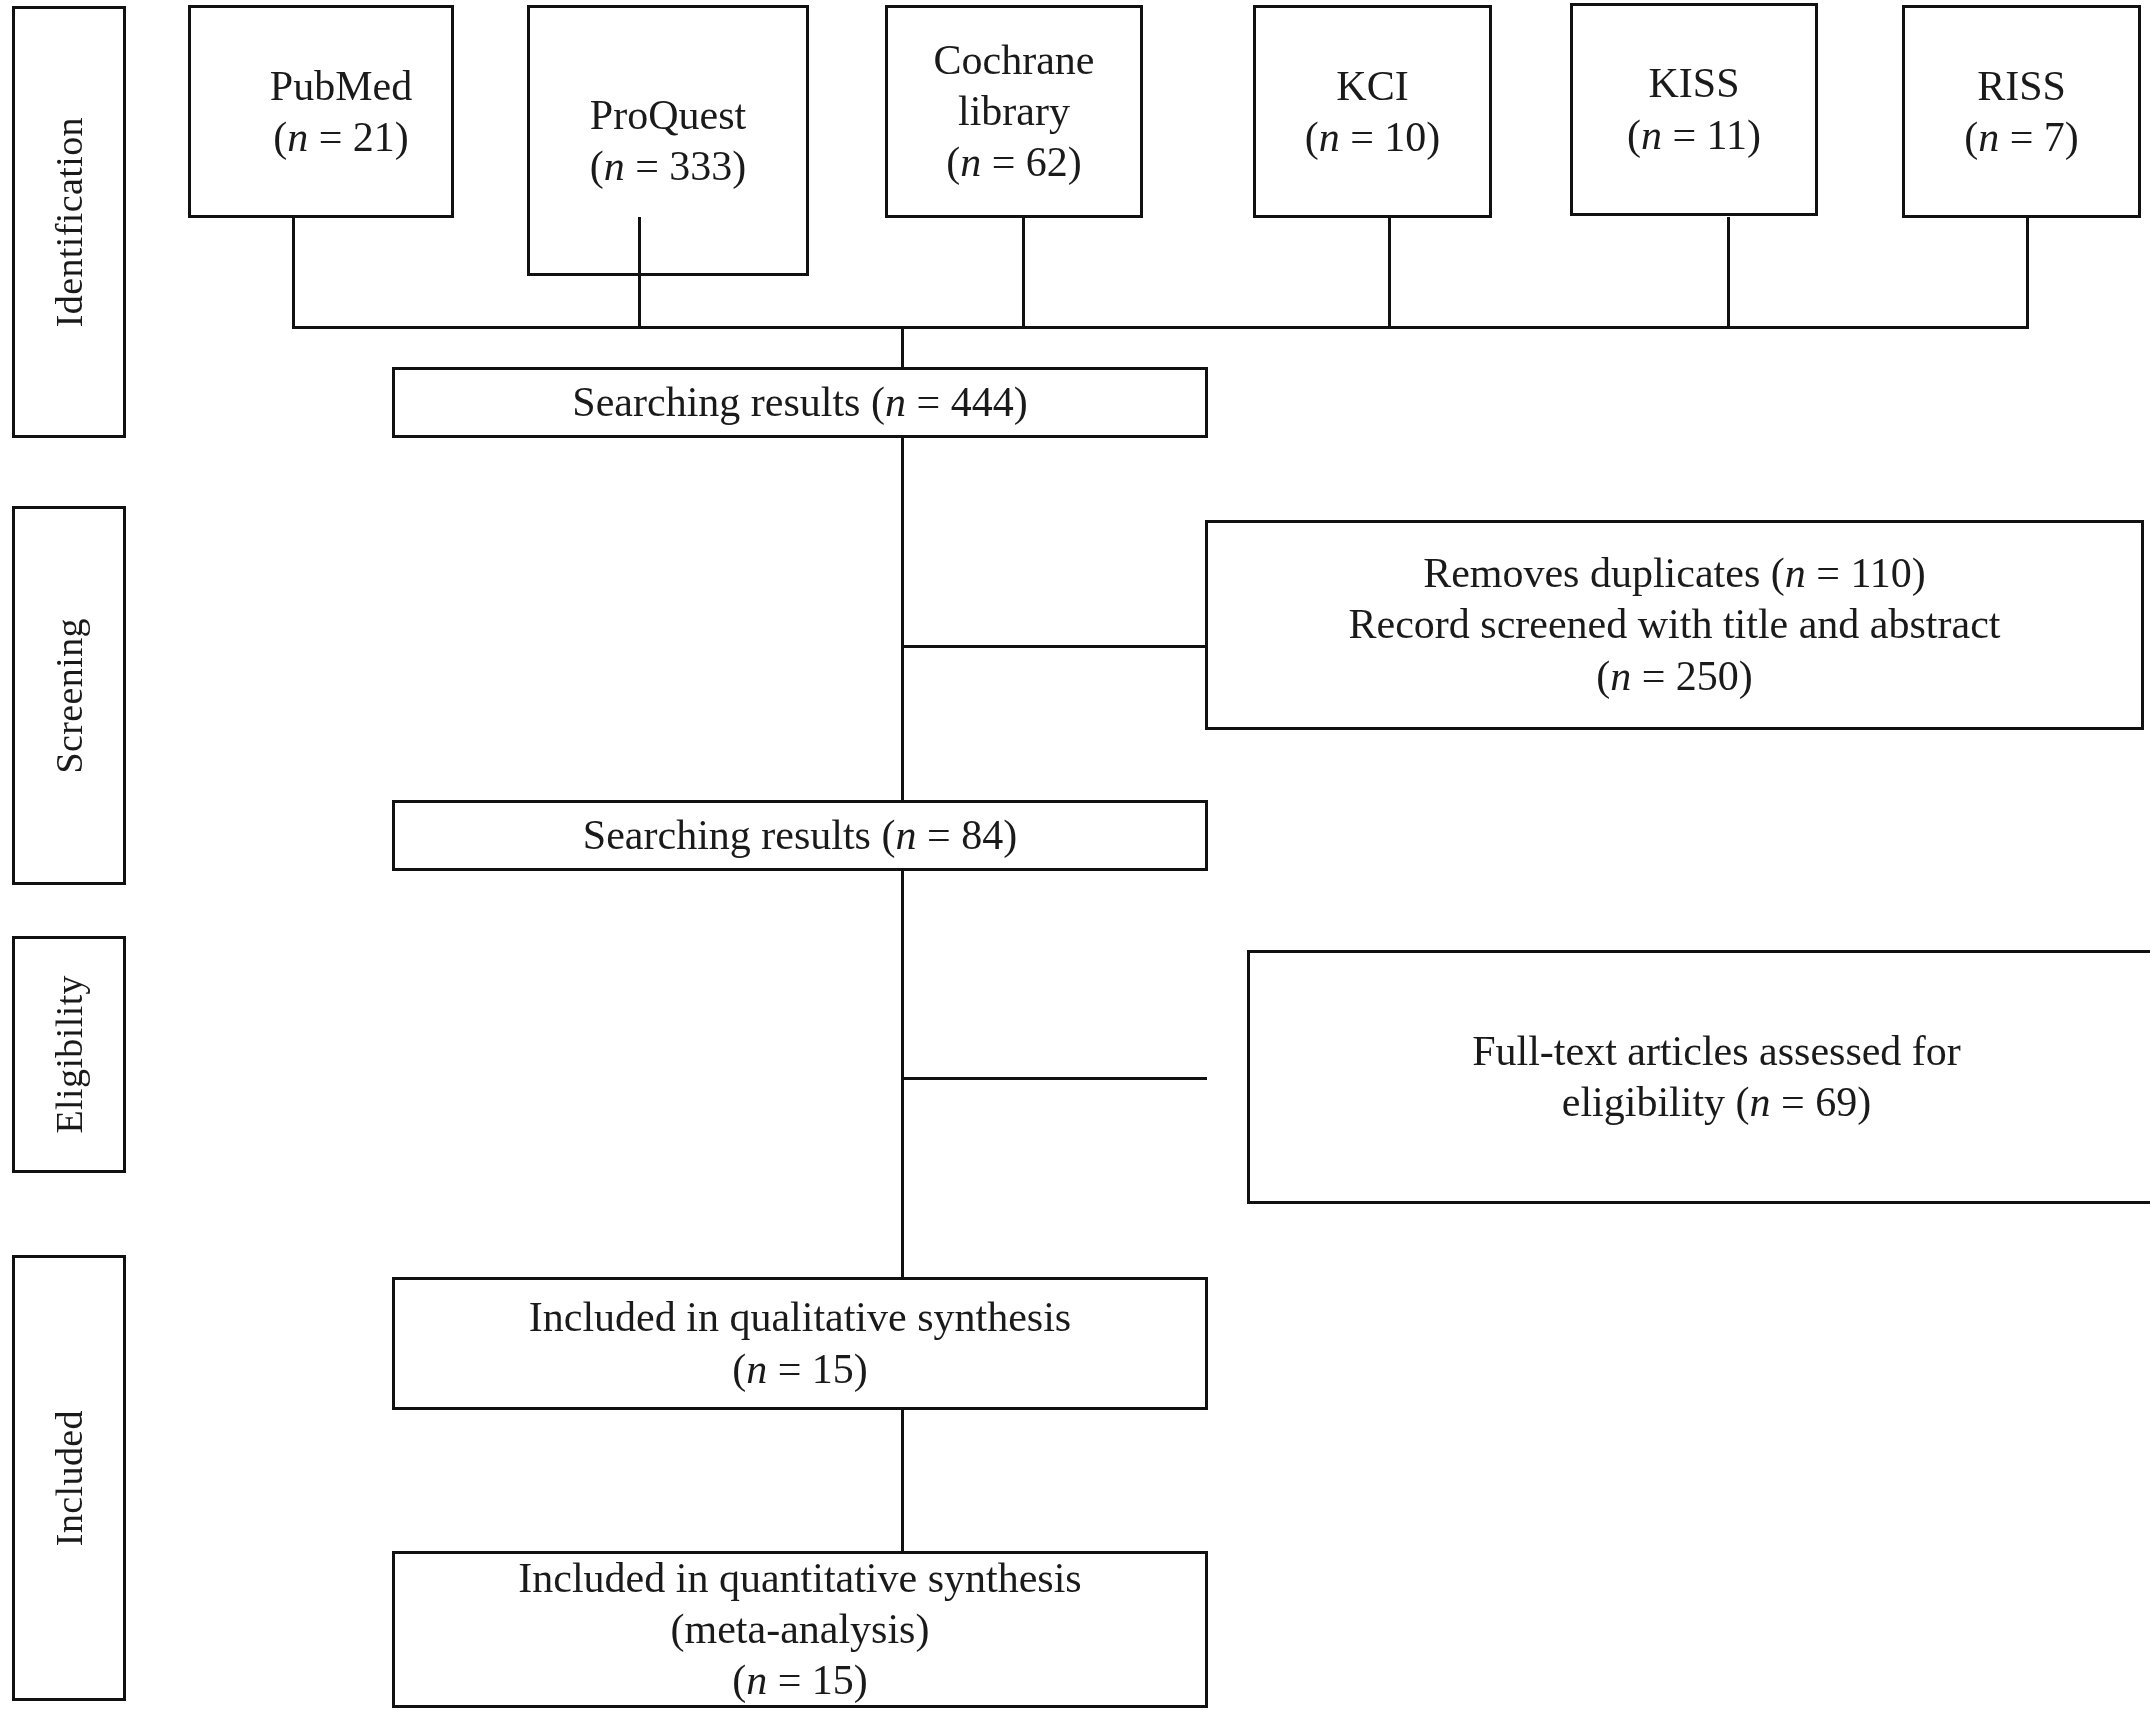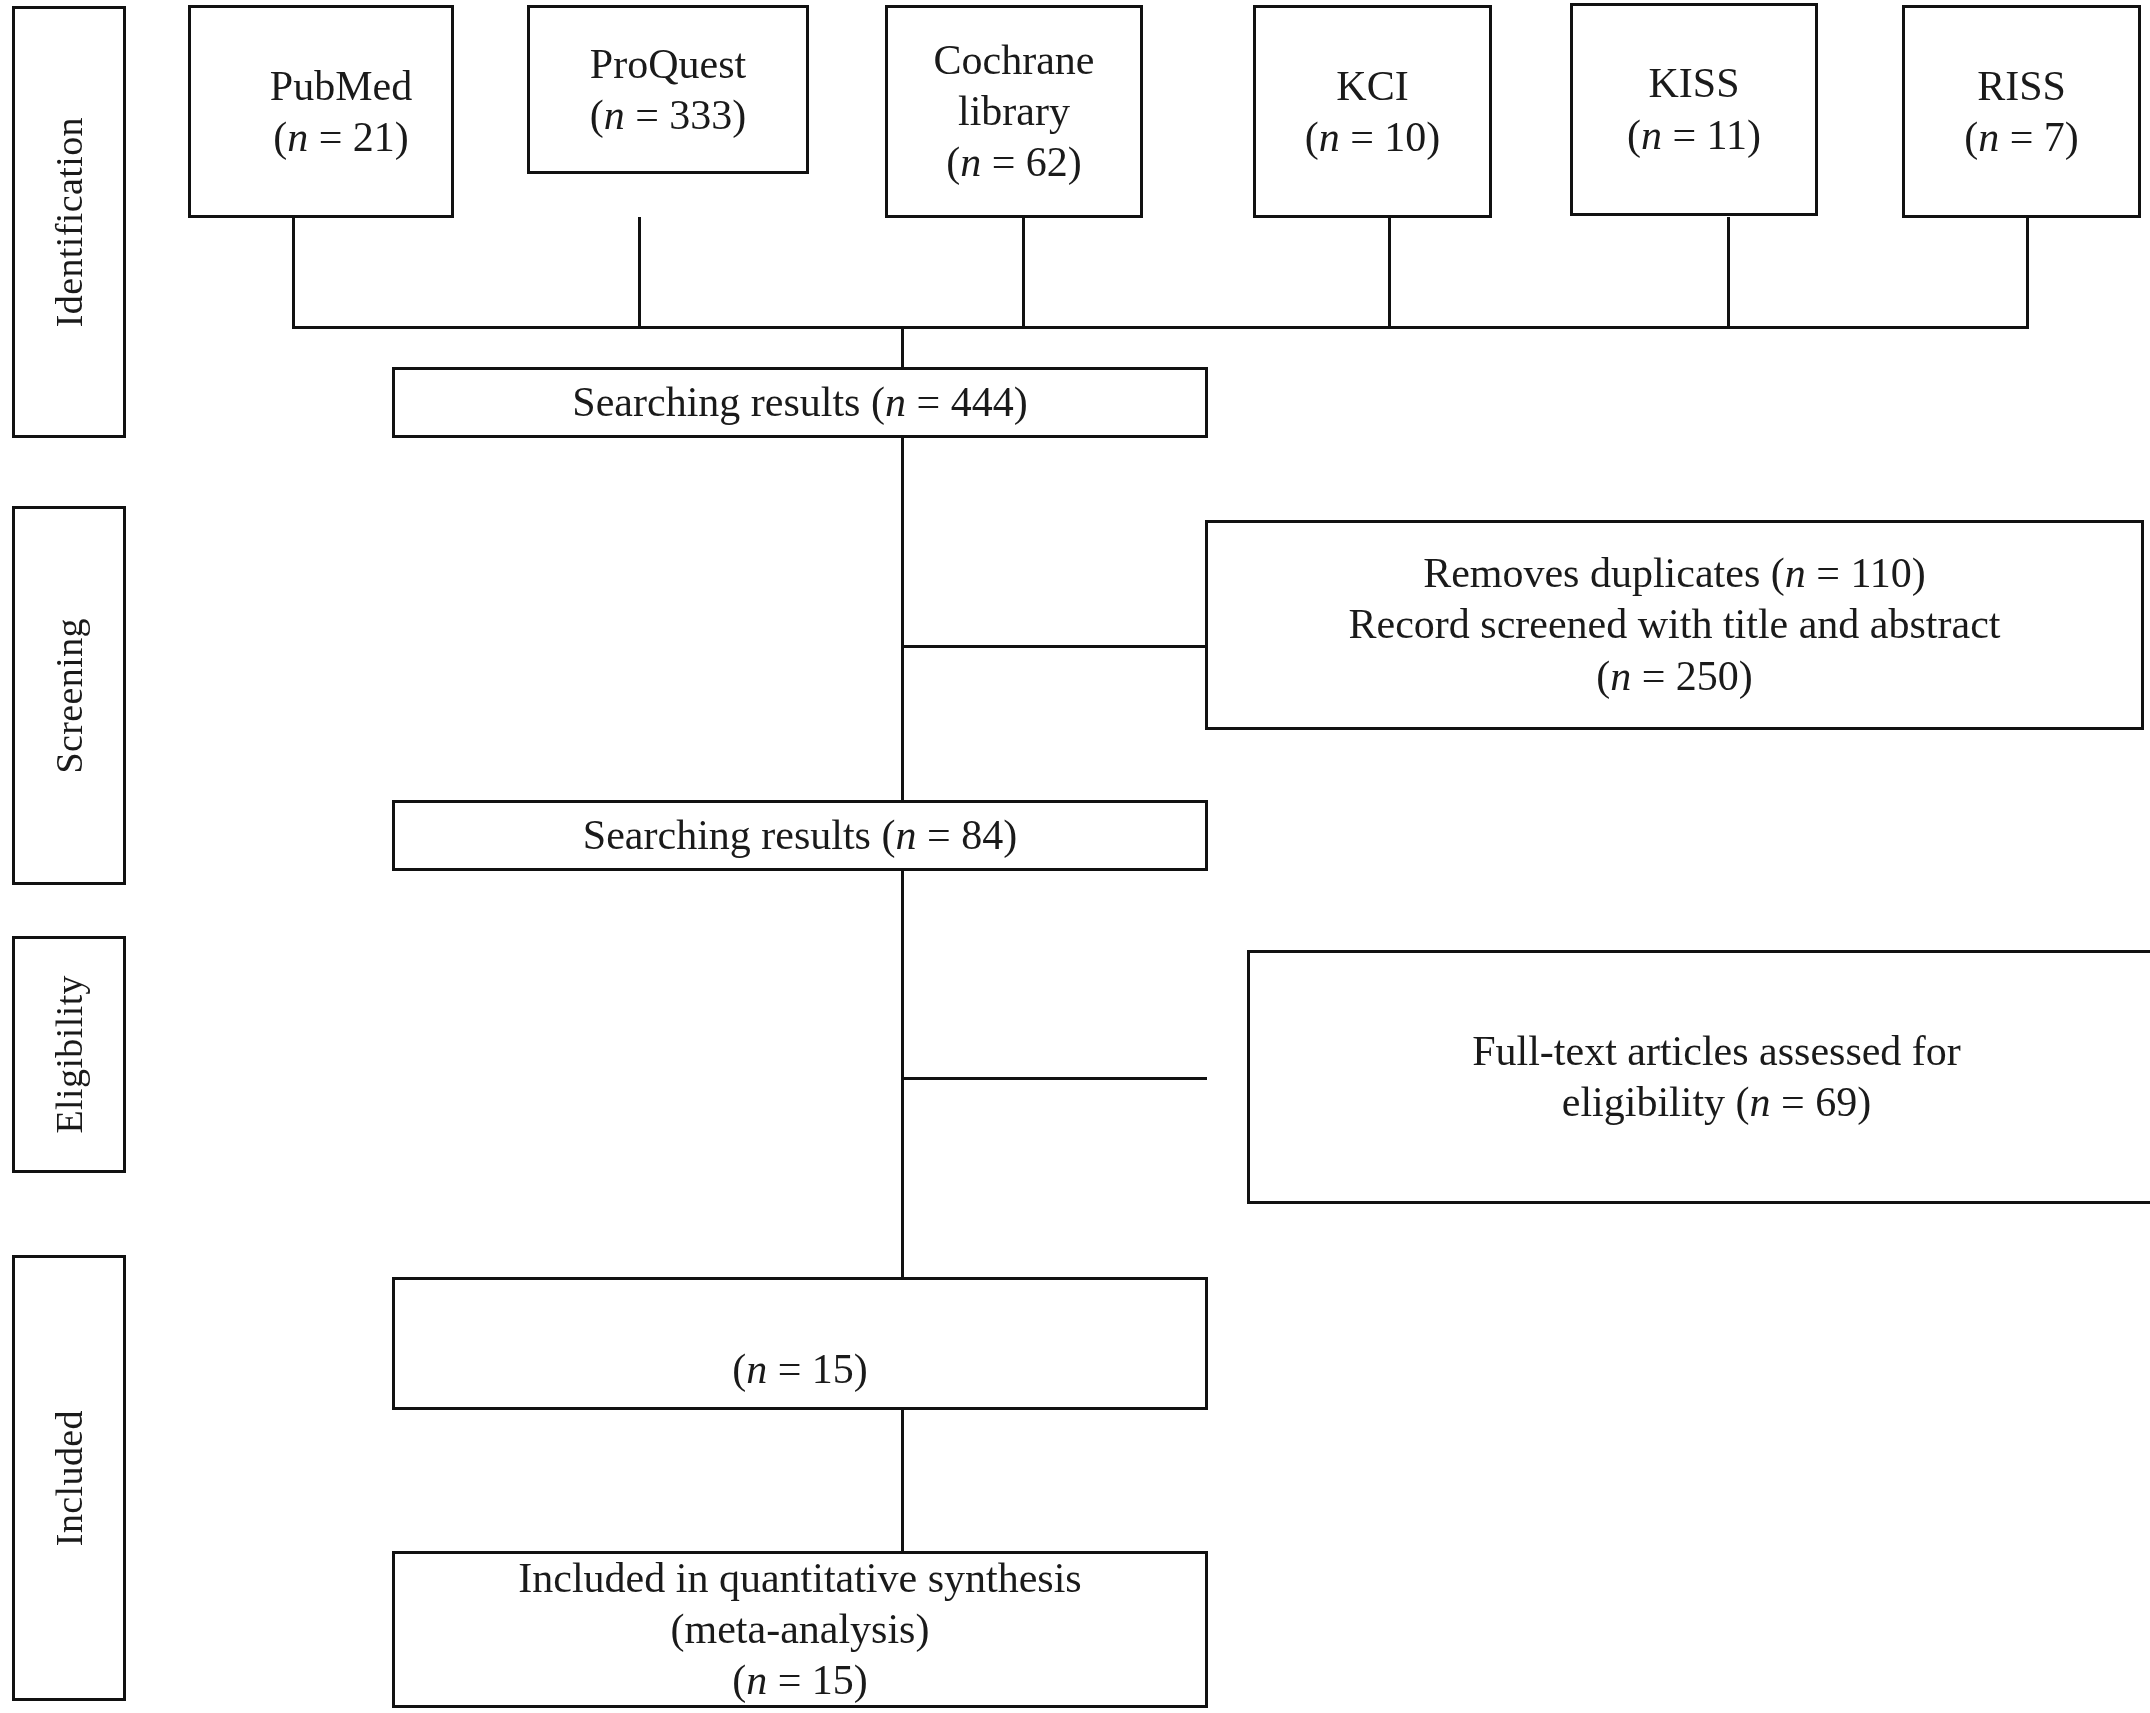--- a/index.html
+++ b/index.html
@@ -89,21 +89,21 @@
   </div>
 
   <div class="stage" style="left:12.4px; top:1255px; width:114px; height:446px;">
     <span class="vtxt">Included</span>
   </div>
 
   <div class="box" style="left:188px; top:5.3px; width:266px; height:213px;padding-left:40px;">
     <span class="txt src-text">PubMed<br>(<span class="ital">n</span> = 21)</span>
   </div>
 
-  <div class="box" style="left:527px; top:5.3px; width:282px; height:169px;">
+  <div class="box" style="left:527px; top:5.3px; width:282px; height:271px;">
     <span class="txt src-text"><span>ProQuest</span><br><span id="pq">(<span class="ital">n</span> = 333)</span></span>
   </div>
 
   <div class="box" style="left:885px; top:5.3px; width:258px; height:213px;">
     <span class="txt src-text"><span id="cochrane-name">Cochrane<br>library</span><br><span id="cl">(<span class="ital">n</span> = 62)</span></span>
   </div>
 
   <div class="box" style="left:1253px; top:5.3px; width:239px; height:213px;">
     <span class="txt src-text"><span>KCI</span><br><span id="kci">(<span class="ital">n</span> = 10)</span></span>
   </div>
@@ -145,21 +145,21 @@
 
   <div class="vline" style="left:901px; top:870px; width:3.1px; height:414px;"></div>
 
   <div class="box" style="left:1205px; top:950px; width:939px; height:254px;margin-left:42px;">
     <span class="txt flow-text"><span id="ft1">Full-text articles assessed for</span><br><span id="ft2">eligibility (<span class="ital">n</span> = 69)</span></span>
   </div>
 
   <div class="hline" style="left:901px; top:1077px; width:306px;"></div>
 
   <div class="box" style="left:392px; top:1277px; width:816px; height:133px;">
-    <span class="txt flow-text"><br><span id="ql2">(<span class="ital">n</span> = 15)</span></span>
+    <span class="txt flow-text"><span id="ql1">Included in qualitative synthesis</span><br><span id="ql2">(<span class="ital">n</span> = 15)</span></span>
   </div>
 
   <div class="vline" style="left:901px; top:1409px; height:144px;"></div>
 
   <div class="box" style="left:392px; top:1551px; width:816px; height:157px;">
     <span class="txt flow-text"><span id="qt1">Included in quantitative synthesis</span><br><span id="qt2">(meta-analysis)</span><br><span id="qt3">(<span class="ital">n</span> = 15)</span></span>
   </div>
 
 </div>
 

